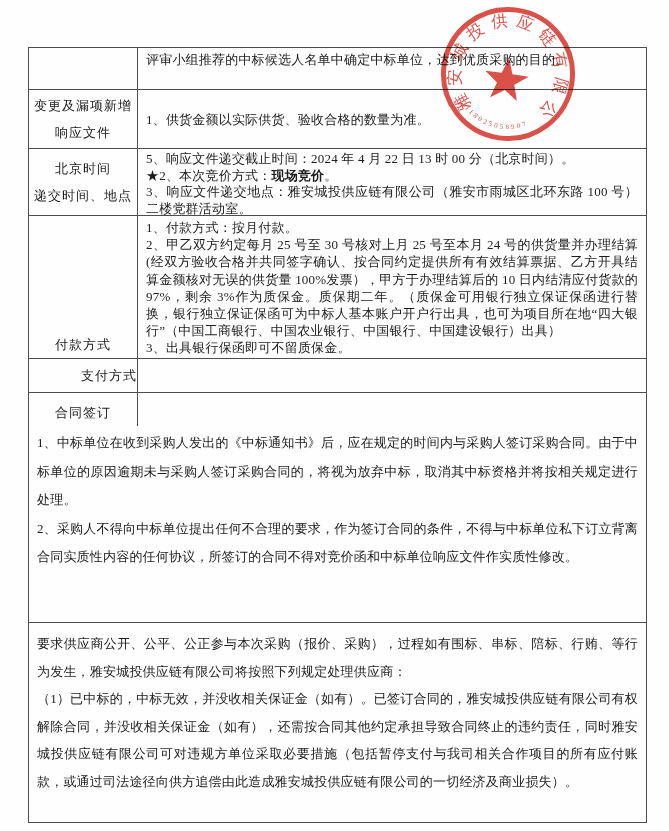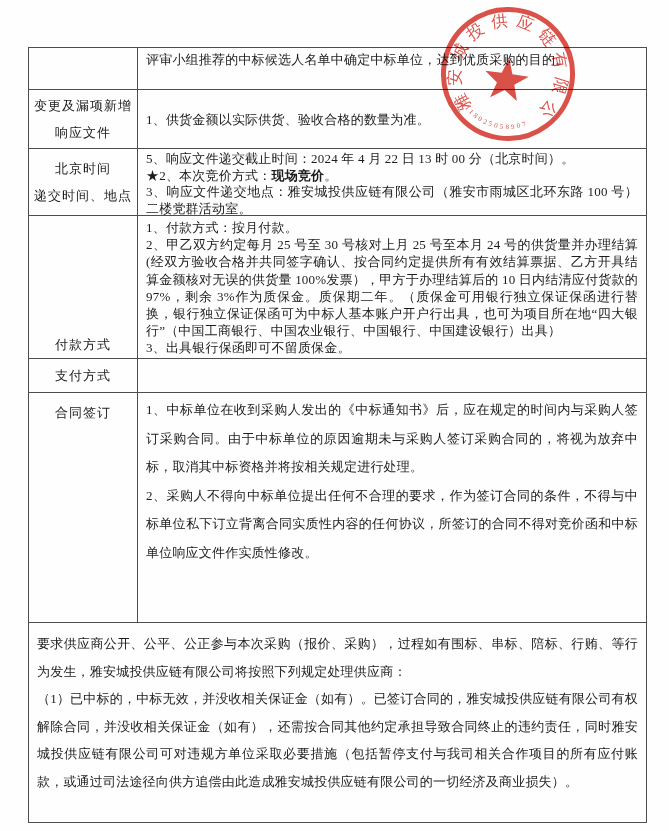--- a/index.html
+++ b/index.html
@@ -30,23 +30,23 @@
   }
   .para{text-align:justify;}
   .u{text-underline-offset:3px;}
   .b{font-weight:bold;}
   
   .r0{height:42px;} .r0 .content{padding-top:3px;line-height:17px;}
   .r1{height:59px;} .r1 .content{display:flex;flex-direction:column;justify-content:center;line-height:17px;}
   .r2{height:67px;} .r2 .content{padding-top:2px;line-height:16.5px;}
   .r3{height:143px;} .r3 .label{justify-content:flex-end;padding-top:40px;}
                      .r3 .content{padding-top:3px;line-height:17.2px;}
-  .r4{height:34px;}  .r4 .label{justify-content:flex-end;padding-bottom:3px;}
+  .r4{height:34px;}  .r4 .label{justify-content:flex-end;padding-bottom:3px;align-items:flex-end;}
                      .r4 .content{padding-top:3px;line-height:17px;}
-  .r5{height:230px;} .r5 .label{justify-content:flex-start;padding-top:6px;}
+  .r5{height:230px;flex-direction:column;} .r5 .label{justify-content:flex-start;padding-top:6px;}
                      .r5 .content{padding-top:3px;line-height:28.6px;}
   .r6{height:199px;} .r6 .content{padding-top:7px;line-height:27.6px;}
   
   .seal{
     position:absolute;left:423px;top:-11px;width:170px;height:170px;
     mix-blend-mode:multiply;opacity:.88;pointer-events:none;
   }
   .seal text{font-family:"Liberation Serif","DejaVu Serif",serif;}
   .seal-company{font-size:16.5px;letter-spacing:7px;fill:#d5392f;}
   .seal-serial{font-size:7px;letter-spacing:2.4px;fill:#d5392f;}

